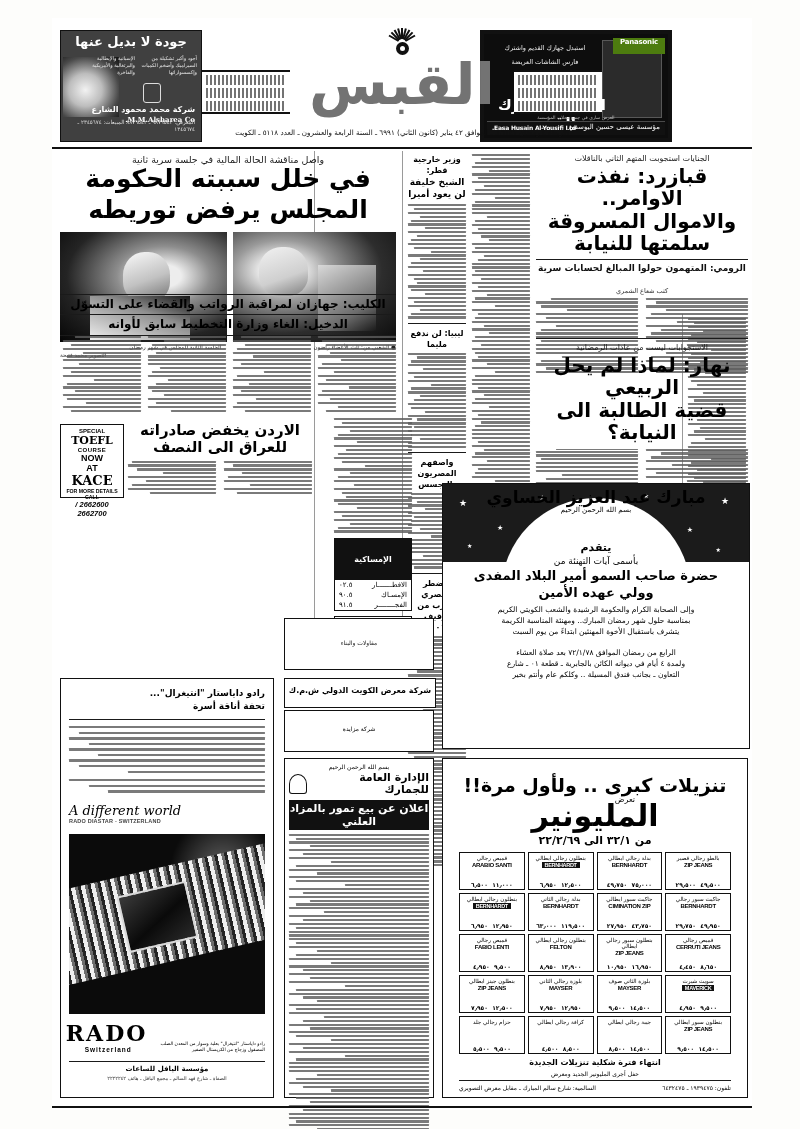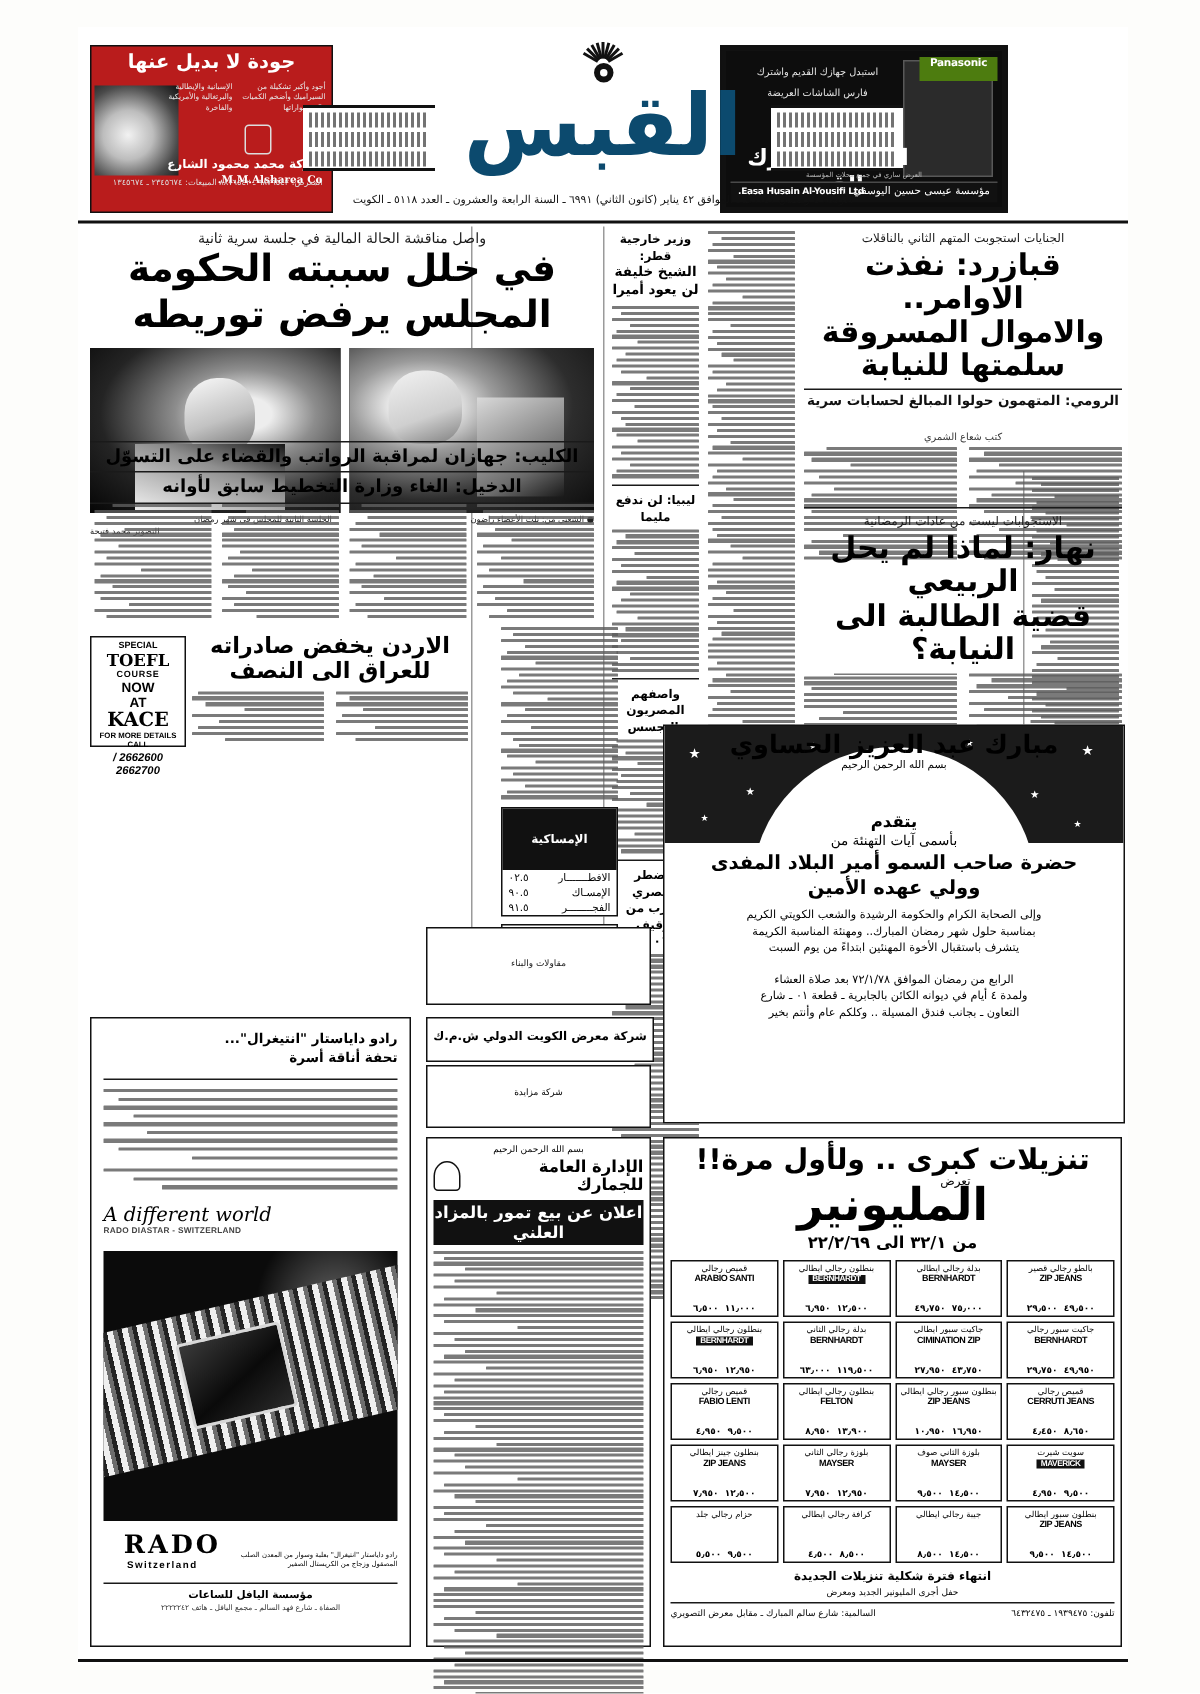--- a/index.html
+++ b/index.html
@@ -42,42 +42,42 @@
                font-size:9px;letter-spacing:1px;text-align:center;font-weight:bold;}
   .ad-tl .script{position:absolute;left:8px;top:62px;width:120px;color:#fff;
                  font-size:15px;text-align:center;font-weight:bold;}
   .ad-tl .foot{position:absolute;left:3px;right:3px;bottom:3px;height:13px;
                background:#111;border-top:1px solid #4a4a4a;}
   .ad-tl .foot .en{position:absolute;left:5px;top:2px;color:#fff;font-size:6px;
                    font-weight:bold;letter-spacing:-.2px;}
   .ad-tl .foot .arx{position:absolute;right:5px;top:1px;color:#fff;font-size:7px;}
 
   .ad-tr{position:absolute;left:8px;top:12px;width:140px;height:110px;
-         border:1px solid #111;background:#b91c1c;overflow:hidden;padding-left:20px;}
+         border:1px solid #111;background:#404040;overflow:hidden;}
   .ad-tr .hdln{position:absolute;right:4px;top:3px;left:4px;color:#fff;
                font-size:13px;font-weight:bold;text-align:center;}
   .ad-tr .cupimg{position:absolute;left:2px;top:26px;width:56px;height:60px;
                  background:radial-gradient(ellipse at 40% 55%,#f2f2f2 0%,#bdbdbd 35%,#4a4a4a 70%,#111 100%);}
   .ad-tr .logo{position:absolute;right:40px;top:52px;width:16px;height:18px;
                border:1px solid #ddd;border-radius:3px;}
   .ad-tr .co{position:absolute;right:6px;top:74px;color:#fff;font-size:8px;
              font-weight:bold;text-align:right;letter-spacing:-.3px;}
   .ad-tr .phones{position:absolute;right:6px;top:88px;color:#ddd;font-size:5.5px;
                  text-align:right;line-height:6.5px;}
 
   .logo-wrap{position:absolute;left:0;right:0;top:10px;height:100px;text-align:center;}
   .sunburst{position:relative;margin:0 auto;width:34px;height:30px;}
   .sunburst .ray{position:absolute;left:16px;top:0;width:2px;height:11px;
                  background:#111;transform-origin:1px 15px;}
   .sunburst .ball{position:absolute;left:11px;top:14px;width:13px;height:13px;
                   border-radius:50%;background:#111;}
   .sunburst .ball:after{content:"";position:absolute;left:4px;top:4px;width:5px;
                  height:5px;border-radius:50%;background:#fff;}
   .qabas{font-family:"DejaVu Sans",sans-serif;font-size:57px;font-weight:bold;
-         line-height:56px;letter-spacing:-2px;color:#0c4a6e;margin-top:-2px;
+         line-height:56px;letter-spacing:-2px;color:#737373;margin-top:-2px;
          direction:rtl;}
   .side-strip{position:absolute;top:52px;width:88px;height:40px;background:#fff;
               border-top:2px solid #111;border-bottom:2px solid #111;}
   .side-strip .row{height:10px;margin:3px 4px;background:repeating-linear-gradient(
       90deg,#444 0 2px,#fff 2px 4px);opacity:.75;}
   .strip-l{left:150px;} .strip-r{left:462px;}
   .dateline{position:absolute;left:0;right:0;top:110px;height:18px;}
   .dateline .ar-d{font-size:7.2px;color:#111;text-align:center;direction:rtl;}
   .dateline .en-d{font-size:8.4px;font-weight:bold;color:#000;text-align:center;
                   margin-top:2px;letter-spacing:-.1px;
@@ -117,21 +117,21 @@
   .toefl .l1 b{font-size:11px;font-family:"DejaVu Serif",serif;}
   .toefl .l2{font-size:6px;font-weight:bold;letter-spacing:.5px;}
   .toefl .l3{font-size:9px;font-weight:bold;}
   .toefl .l4{font-size:13px;font-weight:bold;font-family:"DejaVu Serif",serif;}
   .toefl .l5{font-size:5.2px;font-weight:bold;}
   .toefl .l6{font-size:7.5px;font-weight:bold;font-style:italic;}
 
   .rado .title{font-size:9px;text-align:right;direction:rtl;line-height:13px;}
   .rado .sig{font-size:13px;font-style:italic;text-align:left;
              font-family:"DejaVu Serif",serif;}
-  .rado .brand{font-size:17px;font-weight:bold;letter-spacing:2px;
+  .rado .brand{font-size:22px;font-weight:bold;letter-spacing:2px;
                font-family:"DejaVu Serif",serif;}
   .rado .sub{font-size:6.5px;font-weight:bold;letter-spacing:1px;text-align:center;
              font-family:"Liberation Sans",sans-serif;}
   .watch{position:relative;background:#0b0b0b;overflow:hidden;}
   .watch .band{position:absolute;left:-10%;top:18%;width:125%;height:52%;
      transform:rotate(-13deg);
      background:repeating-linear-gradient(90deg,#efefef 0 4px,#6d6d6d 4px 7px,#232323 7px 10px);}
   .watch .face{position:absolute;left:27%;top:30%;width:34%;height:30%;
      transform:rotate(-13deg);background:linear-gradient(150deg,#3a3a3a,#0a0a0a 55%,#2a2a2a);
      border:2px solid #d8d8d8;border-radius:3px;}
@@ -1041,21 +1041,21 @@
           <i class="s100"></i>
           <i class="s65"></i>
           <i class="s95"></i>
       <i class="s100"></i>
           <i class="s80"></i>
 
     </div>
 
   </div>
 
-  <div class="adbox" style="position:absolute;left:390px;top:740px;width:306px;height:340px;padding:4px;">
+  <div class="adbox" style="position:absolute;left:390px;top:740px;width:306px;height:340px;padding:16px;">
     <div class="ar hl ctr" style="font-size:19px;letter-spacing:-1px;">تنزيلات كبرى .. ولأول مرة!!</div>
     <div style="position:relative;height:40px;margin-top:1px;">
       <div class="ar" style="position:absolute;right:96px;top:-2px;font-size:8px;">تعرض</div>
       <div class="ar hl" style="position:absolute;left:0;right:0;top:2px;text-align:center;font-size:30px;
            letter-spacing:-2px;">المليونير</div>
     </div>
     <div class="ar hl ctr" style="font-size:11px;margin-top:-2px;">من ١/٢٣ الى ٩٦/٢/٢٢</div>
 
     <div class="pgrid" style="margin-top:4px;">
       <div class="pcell">

